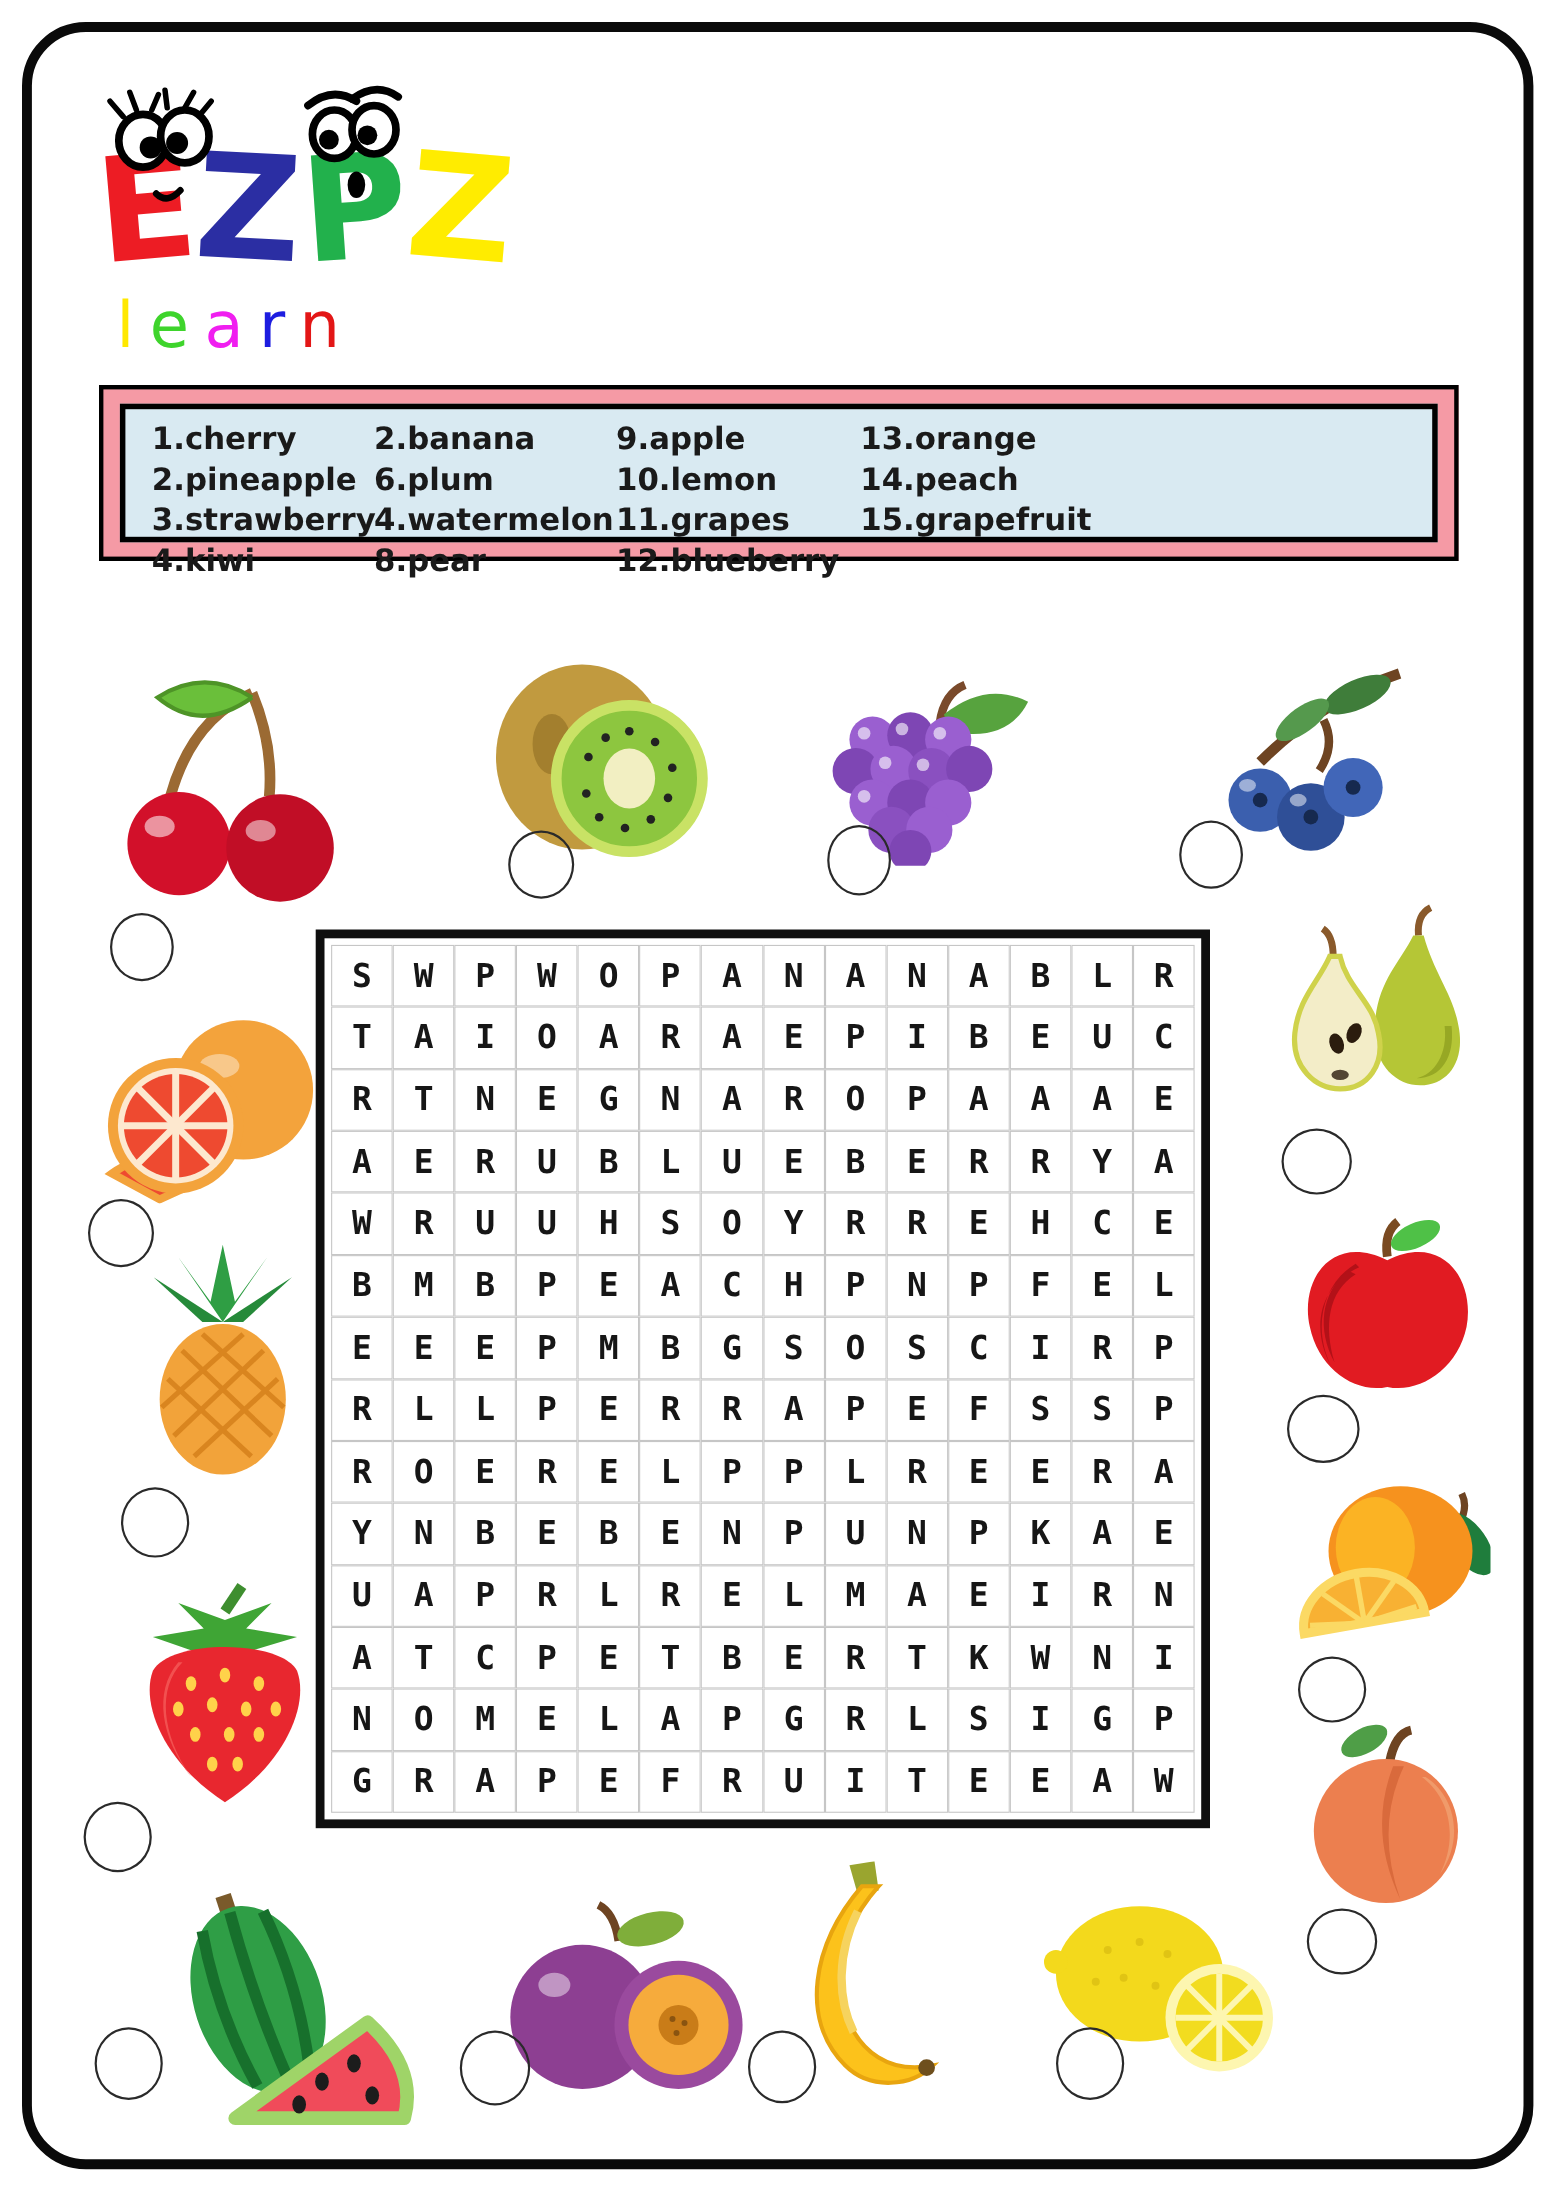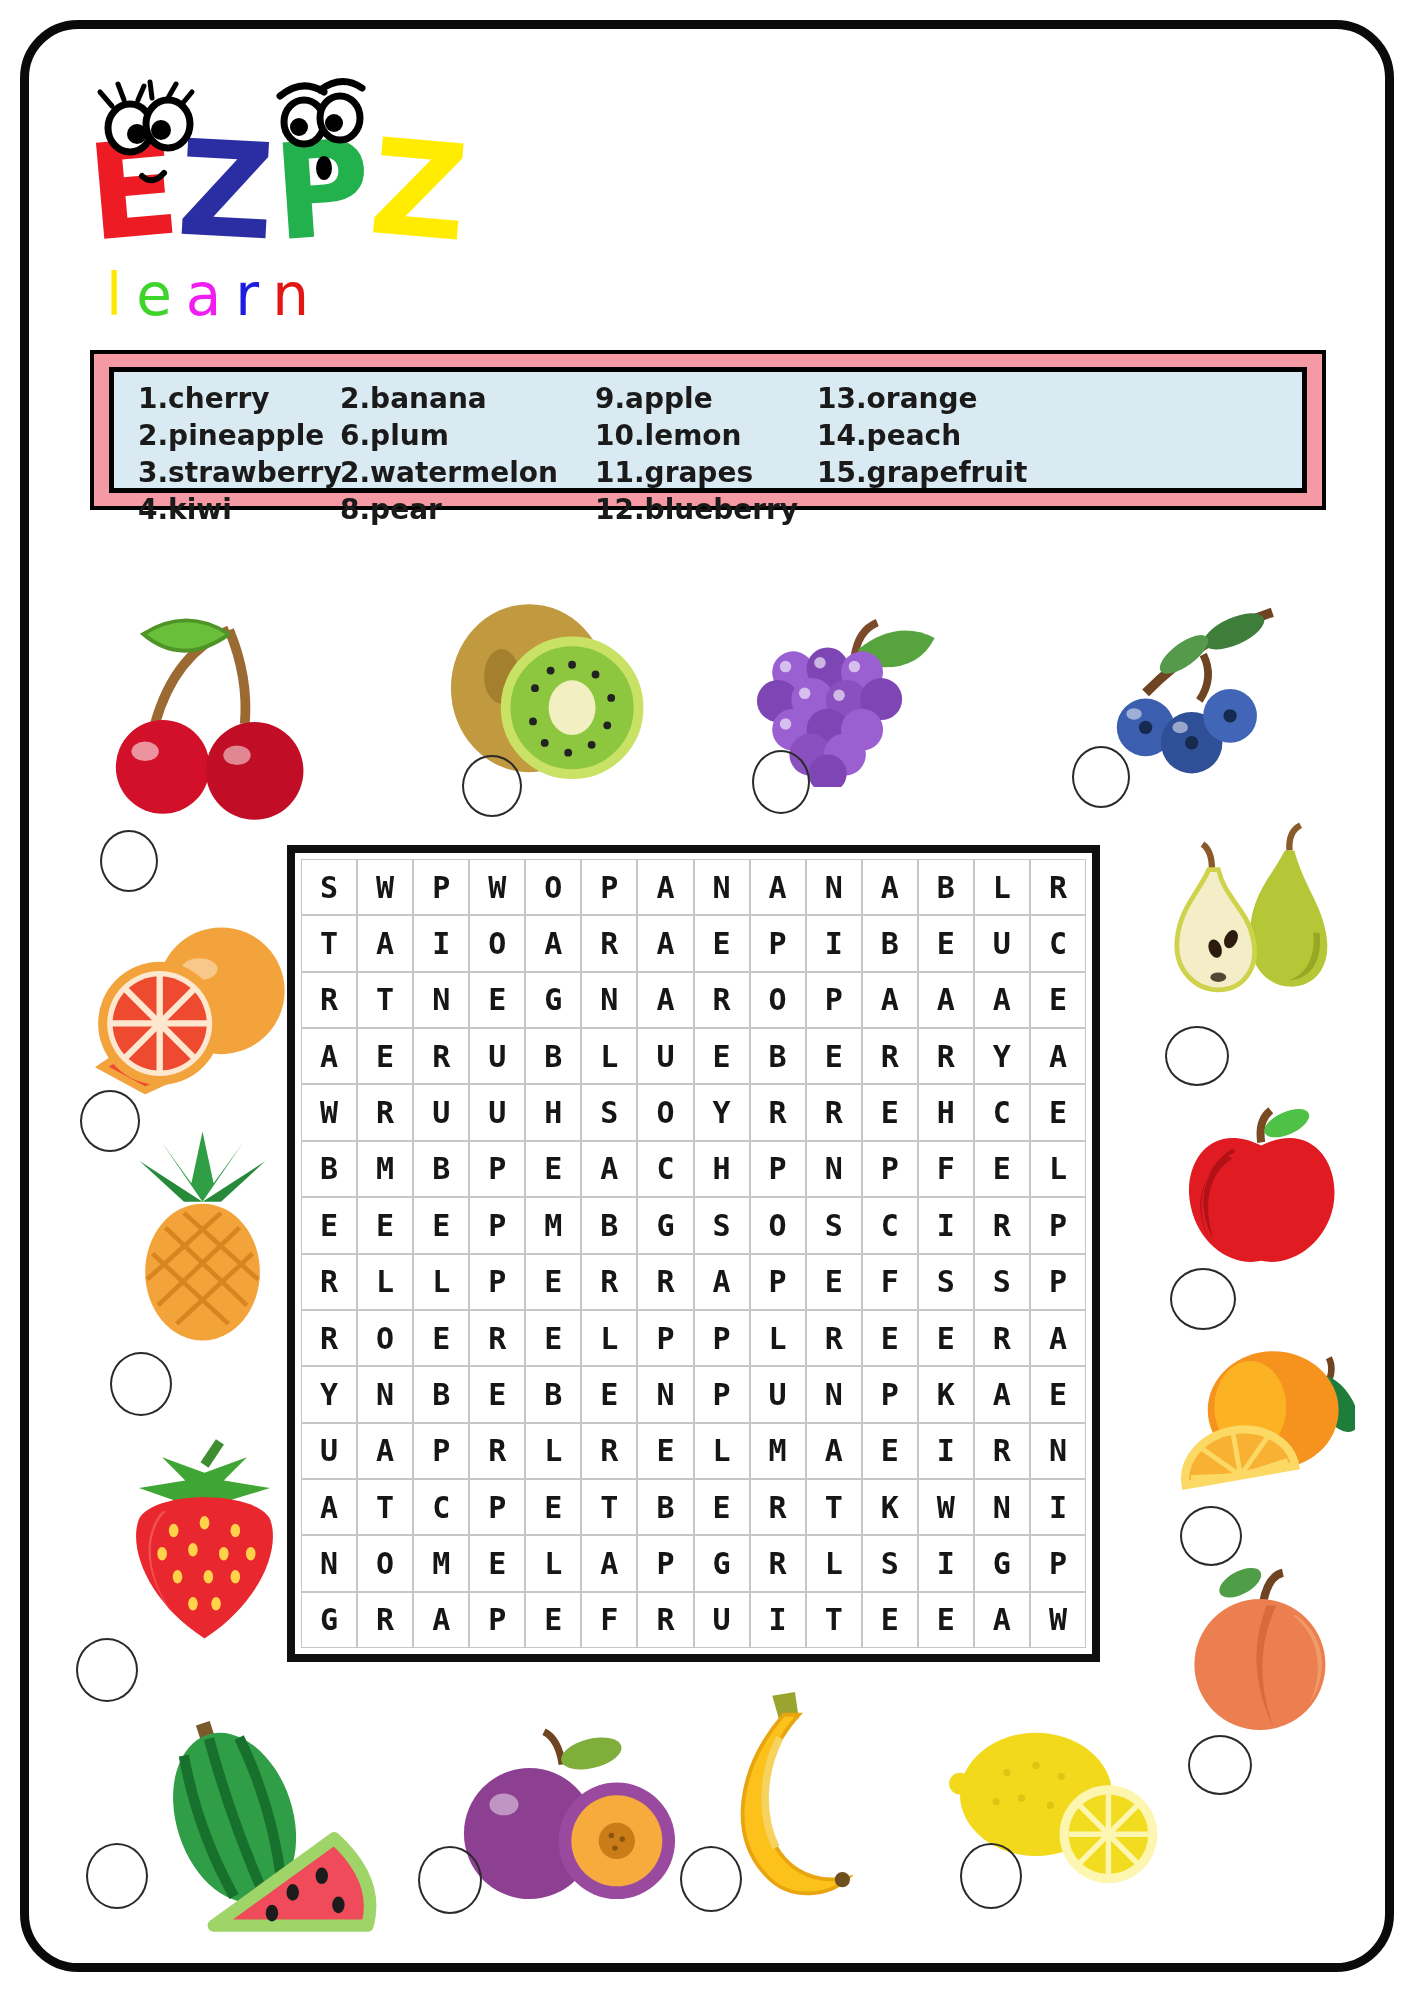--- a/index.html
+++ b/index.html
@@ -29,21 +29,21 @@
   
   .wordbox{position:absolute;left:90px;top:350px;width:1236px;height:160px;
            box-sizing:border-box;border:4px solid #000;background:#f59aa5;padding:13px 15px;}
   .wordbox-inner{position:relative;width:100%;height:100%;box-sizing:border-box;
                  border:5px solid #000;background:#d9eaf2;}
   .wordcols{position:absolute;left:24px;top:8px;right:10px;bottom:4px;display:flex;}
   .wordcol{display:flex;flex-direction:column;justify-content:flex-start;}
   .wordcol .word{font-size:28px;font-weight:bold;color:#1a1a1a;line-height:37px;white-space:nowrap;}
   .wordcol1{width:202px;}
   .wordcol2{width:220px;}
-  .wordcol3{width:222px;margin-left:35px;}
+  .wordcol3{width:222px;}
   .wordcol4{width:240px;}
 
   
   .ws-grid{position:absolute;left:287px;top:845px;width:813px;height:817px;
            box-sizing:border-box;border:8px solid #0f0f0f;background:#fff;padding:6px;
            display:grid;grid-template-columns:repeat(14,1fr);grid-template-rows:repeat(14,1fr);}
   .ws-grid .cell{border:1px solid #c6c6c6;display:flex;align-items:center;justify-content:center;
            font-family:"DejaVu Sans Mono",monospace;font-weight:bold;font-size:30px;color:#161616;
            background:#fff;}
 
@@ -99,21 +99,21 @@
       <div class="wordcols">
         <div class="wordcol wordcol1">
             <div class="word">1.cherry</div>
             <div class="word">2.pineapple</div>
             <div class="word">3.strawberry</div>
             <div class="word">4.kiwi</div>
           </div>
         <div class="wordcol wordcol2">
             <div class="word">2.banana</div>
             <div class="word">6.plum</div>
-            <div class="word">2.watermelon</div>
+            <div class="word">4.watermelon</div>
             <div class="word">8.pear</div>
           </div>
         <div class="wordcol wordcol3">
             <div class="word">9.apple</div>
             <div class="word">10.lemon</div>
             <div class="word">11.grapes</div>
             <div class="word">12.blueberry</div>
           </div>
         <div class="wordcol wordcol4">
             <div class="word">13.orange</div>

